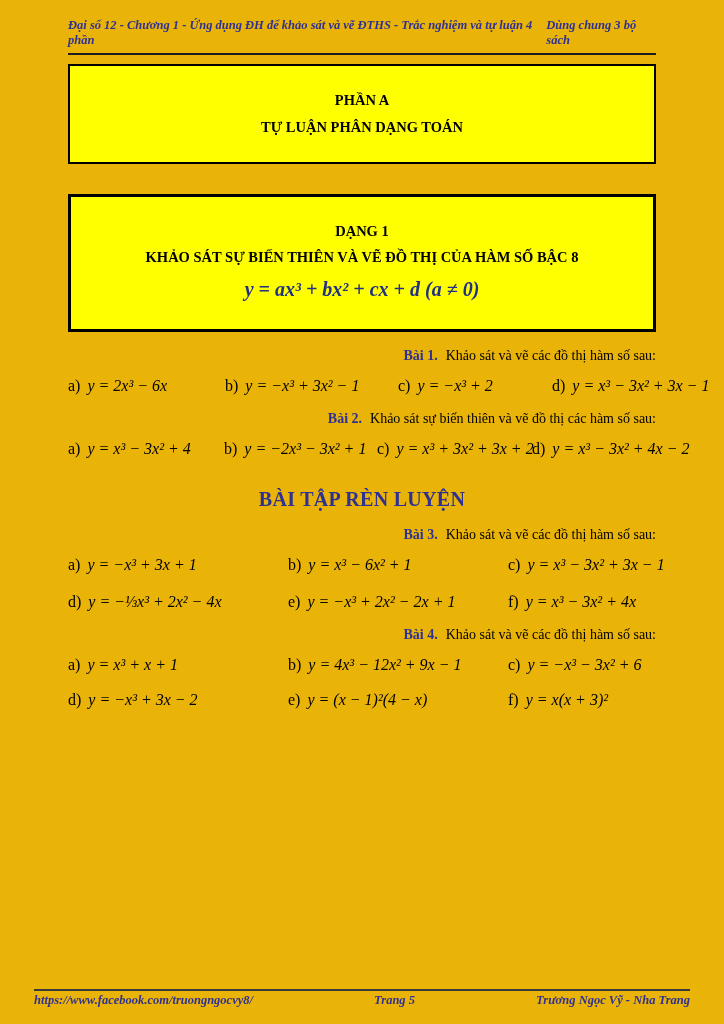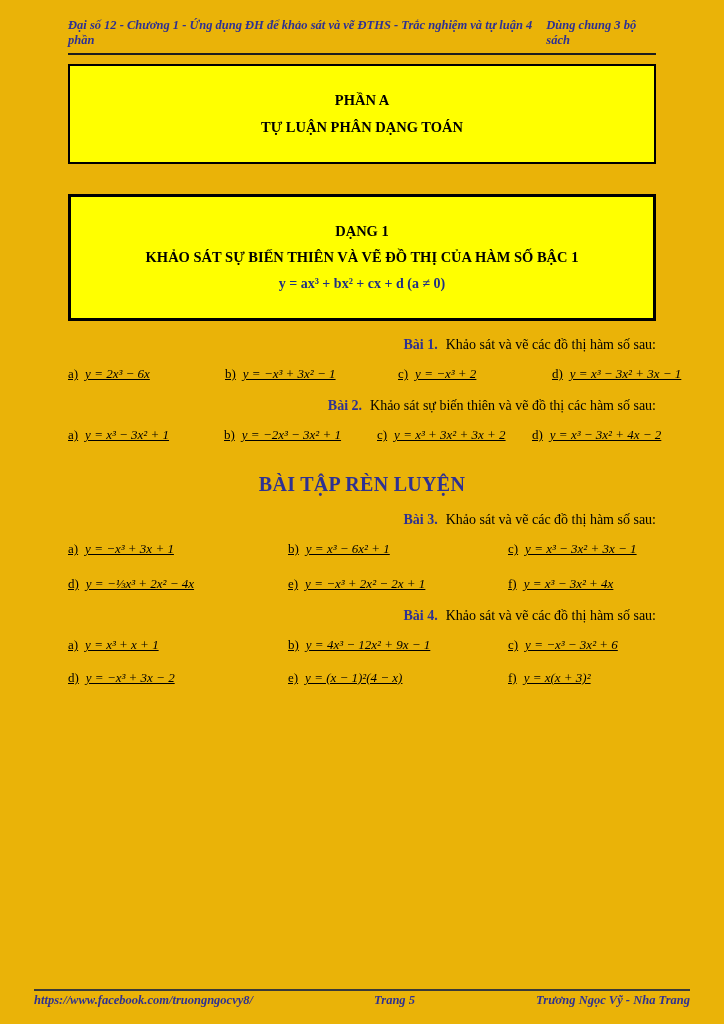--- a/index.html
+++ b/index.html
@@ -19,26 +19,26 @@
   }
   .header-rule{border-bottom:2px solid #1d1d1d;margin-top:5px;}
   .box{
     background:var(--yellow);border:2px solid #000;text-align:center;
     padding:21px 8px;font-weight:bold;font-size:14.5px;color:#000;
   }
   .box .line{line-height:1.85;}
   .box-a{margin-top:9px;}
   .box-dang{border-width:3px;margin-top:30px;}
   .formula-blue{
-    color:var(--formula-blue);font-size:14px;font-weight:bold;
+    color:var(--formula-blue);font-style:italic;font-size:20px;font-weight:bold;
   }
   .ex-head{margin-top:16px;font-size:14px;color:#000;text-align:right;}
   .ex-label{color:var(--blue);font-weight:bold;display:inline-block;min-width:52px;}
   .ex-prompt{margin-left:8px;}
-  .ex-row{display:grid;margin-top:13px;font-size:13px;color:#000;text-decoration:underline;}
+  .ex-row{display:grid;margin-top:13px;font-size:16px;color:#000;}
   .cols-b1{grid-template-columns:157px 173px 154px 1fr;}
   .cols-b2{grid-template-columns:156px 153px 155px 1fr;}
   .cols-3{grid-template-columns:220px 220px 1fr;}
   .item{white-space:nowrap;}
   .tag{margin-right:7px;}
   .fx{font-style:italic;}
   .section-title{
     text-align:center;color:var(--blue);font-weight:bold;font-size:20px;
     margin-top:30px;letter-spacing:.3px;
   }
@@ -63,39 +63,39 @@
   </div>
   <div class="header-rule"></div>
 
   <div class="box box-a">
     <div class="line">PHẦN A</div>
     <div class="line">TỰ LUẬN PHÂN DẠNG TOÁN</div>
   </div>
 
   <div class="box box-dang">
     <div class="line">DẠNG 1</div>
-    <div class="line">KHẢO SÁT SỰ BIẾN THIÊN VÀ VẼ ĐỒ THỊ CỦA HÀM SỐ BẬC 1</div>
+    <div class="line">KHẢO SÁT SỰ BIẾN THIÊN VÀ VẼ ĐỒ THỊ CỦA HÀM SỐ BẬC 8</div>
     <div class="line formula-blue">y = ax³ + bx² + cx + d  (a ≠ 0)</div>
   </div>
 
   <div class="ex-head">
     <span class="ex-label">Bài 1.</span><span class="ex-prompt">Khảo sát và vẽ các đồ thị hàm số sau:</span>
   </div>
   <div class="ex-row cols-b1">
     <span class="item"><span class="tag">a)</span><span class="fx">y = 2x³ − 6x</span></span>
     <span class="item"><span class="tag">b)</span><span class="fx">y = −x³ + 3x² − 1</span></span>
     <span class="item"><span class="tag">c)</span><span class="fx">y = −x³ + 2</span></span>
     <span class="item"><span class="tag">d)</span><span class="fx">y = x³ − 3x² + 3x − 1</span></span>
   </div>
 
   <div class="ex-head">
     <span class="ex-label">Bài 2.</span><span class="ex-prompt">Khảo sát sự biến thiên và vẽ đồ thị các hàm số sau:</span>
   </div>
   <div class="ex-row cols-b2">
-    <span class="item"><span class="tag">a)</span><span class="fx">y = x³ − 3x² + 1</span></span>
+    <span class="item"><span class="tag">a)</span><span class="fx">y = x³ − 3x² + 4</span></span>
     <span class="item"><span class="tag">b)</span><span class="fx">y = −2x³ − 3x² + 1</span></span>
     <span class="item"><span class="tag">c)</span><span class="fx">y = x³ + 3x² + 3x + 2</span></span>
     <span class="item"><span class="tag">d)</span><span class="fx">y = x³ − 3x² + 4x − 2</span></span>
   </div>
 
   <div class="section-title">BÀI TẬP RÈN LUYỆN</div>
 
   <div class="ex-head">
     <span class="ex-label">Bài 3.</span><span class="ex-prompt">Khảo sát và vẽ các đồ thị hàm số sau:</span>
   </div>

